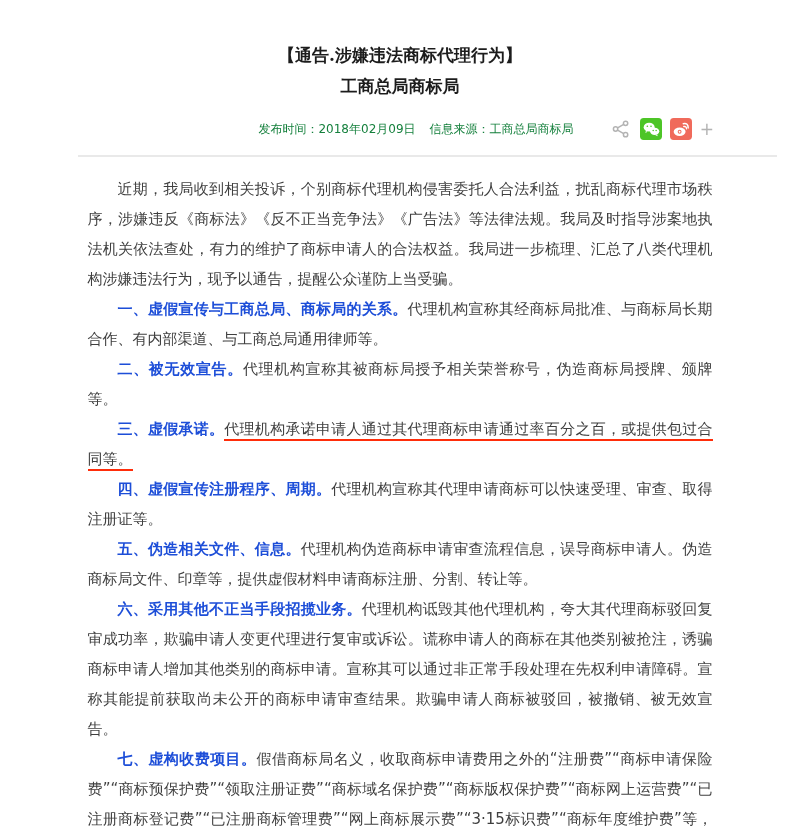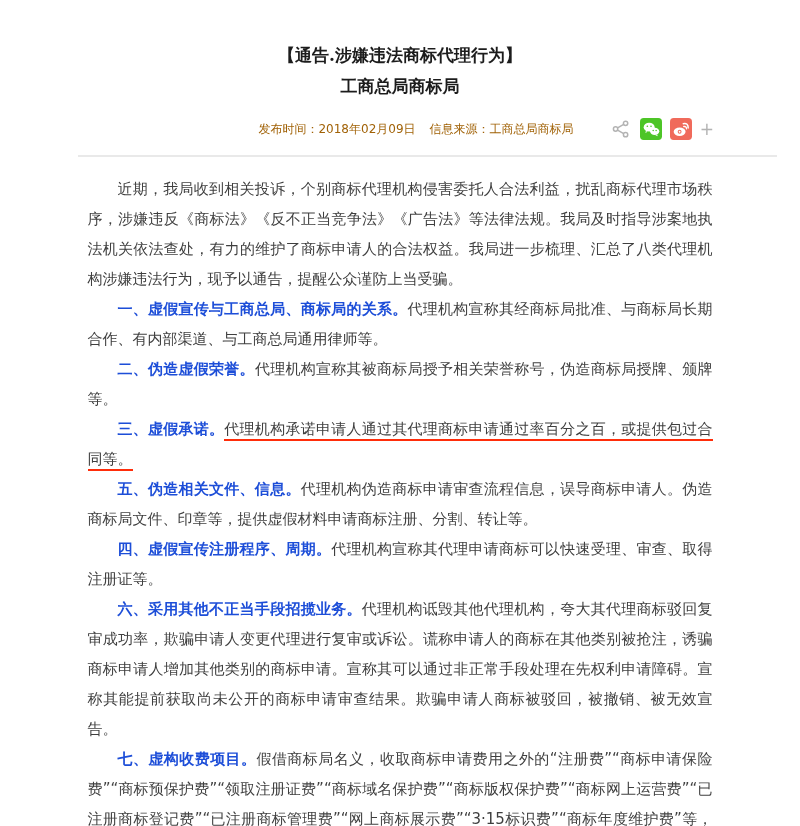--- a/index.html
+++ b/index.html
@@ -24,21 +24,21 @@
 
   
   .meta-row {
     position: relative;
     margin-top: 14px;
     height: 26px;
   }
   .meta-text {
     text-align: center;
     font-size: 12px;
-    color: #a16207;
+    color: #15803d;
     line-height: 26px;
     margin-left: 32px;
   }
   .meta-text .meta-part { margin: 0 7px; }
   .share-bar {
     position: absolute;
     right: 86px;
     top: 0;
     height: 26px;
     display: flex;
@@ -135,27 +135,27 @@
     </div>
   </div>
 
   <div class="divider"></div>
 
   <div class="article">
     <p class="para"><span>近期，我局收到相关投诉，个别商标代理机构侵害委托人合法利益，扰乱商标代理市场秩序，涉嫌违反《商标法》《反不正当竞争法》《广告法》等法律法规。我局及时指导涉案地执法机关依法查处，有力的维护了商标申请人的合法权益。我局进一步梳理、汇总了八类代理机构涉嫌违法行为，现予以通告，提醒公众谨防上当受骗。</span></p>
 
     <p class="para"><strong>一、虚假宣传与工商总局、商标局的关系。</strong><span>代理机构宣称其经商标局批准、与商标局长期合作、有内部渠道、与工商总局通用律师等。</span></p>
 
-    <p class="para"><strong>二、伪造虚假荣誉。</strong><span>代理机构宣称其被商标局授予相关荣誉称号，伪造商标局授牌、颁牌等。</span></p>
+    <p class="para"><strong>二、被无效宣告。</strong><span>代理机构宣称其被商标局授予相关荣誉称号，伪造商标局授牌、颁牌等。</span></p>
 
     <p class="para"><strong>三、虚假承诺。</strong><span class="red-underline">代理机构承诺申请人通过其代理商标申请通过率百分之百，或提供包过合同等。</span></p>
 
+    <p class="para"><strong>四、虚假宣传注册程序、周期。</strong><span>代理机构宣称其代理申请商标可以快速受理、审查、取得注册证等。</span></p>
+
     <p class="para"><strong>五、伪造相关文件、信息。</strong><span>代理机构伪造商标申请审查流程信息，误导商标申请人。伪造商标局文件、印章等，提供虚假材料申请商标注册、分割、转让等。</span></p>
-
-    <p class="para"><strong>四、虚假宣传注册程序、周期。</strong><span>代理机构宣称其代理申请商标可以快速受理、审查、取得注册证等。</span></p>
 
     <p class="para"><strong>六、采用其他不正当手段招揽业务。</strong><span>代理机构诋毁其他代理机构，夸大其代理商标驳回复审成功率，欺骗申请人变更代理进行复审或诉讼。谎称申请人的商标在其他类别被抢注，诱骗商标申请人增加其他类别的商标申请。宣称其可以通过非正常手段处理在先权利申请障碍。宣称其能提前获取尚未公开的商标申请审查结果。欺骗申请人商标被驳回，被撤销、被无效宣告。</span></p>
 
     <p class="para"><strong>七、虚构收费项目。</strong><span>假借商标局名义，收取商标申请费用之外的“注册费”“商标申请保险费”“商标预保护费”“领取注册证费”“商标域名保护费”“商标版权保护费”“商标网上运营费”“已注册商标登记费”“已注册商标管理费”“网上商标展示费”“3·15标识费”“商标年度维护费”等，欺骗申请人。</span></p>
 
   </div>
 
 </div>
 
 </body></html>

